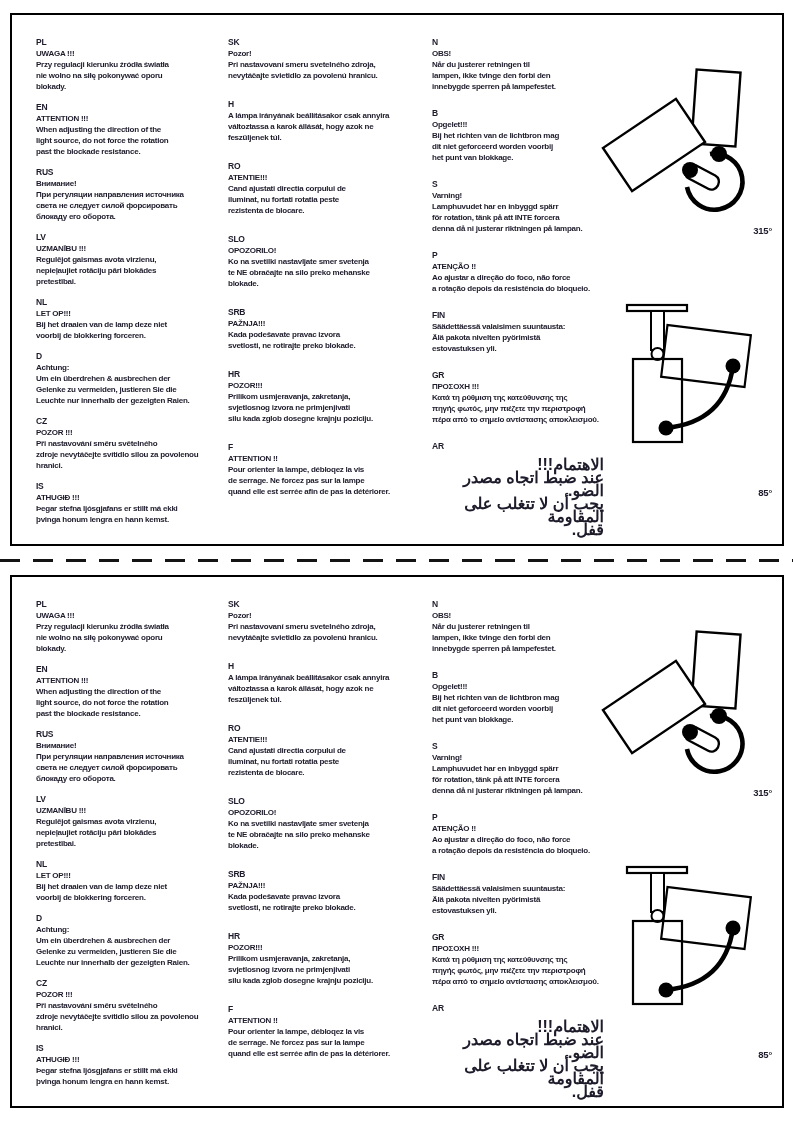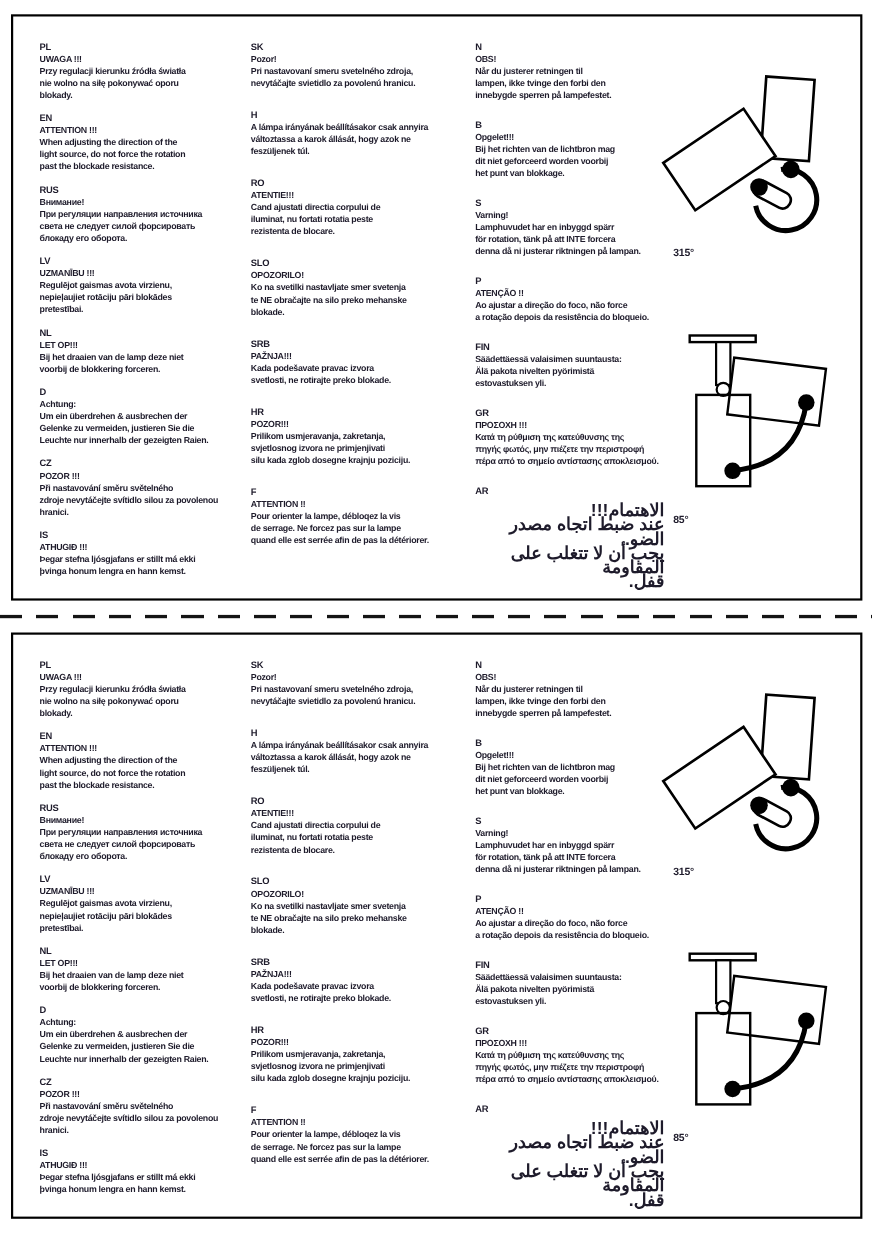--- a/index.html
+++ b/index.html
@@ -29,25 +29,25 @@
   .col3 .block{margin-bottom:16px;}
   .code{font-size:8.5px;}
   .rtl{
     direction:rtl;text-align:right;width:172px;margin-top:6px;
     font-size:16px;line-height:13px;letter-spacing:0;white-space:normal;
   }
   .diagram{position:absolute;}
   .diagram.d1{left:586px;top:38px;}
   .diagram.d2{left:601px;top:283px;}
   .angle{
-    position:absolute;width:160px;text-align:left;
+    position:absolute;width:160px;text-align:right;
     font-size:9.5px;font-weight:bold;letter-spacing:-0.2px;
   }
   .angle.a1{left:600px;top:210px;}
-  .angle.a2{left:600px;top:452px;}
+  .angle.a2{left:600px;top:472px;}
 </style>
 </head>
 <body>
 
 <div>
   <section class="panel top">
       <div class="col col1">
         <div class="block">
           <div class="code">PL</div>
           <div class="line">UWAGA !!!</div>

